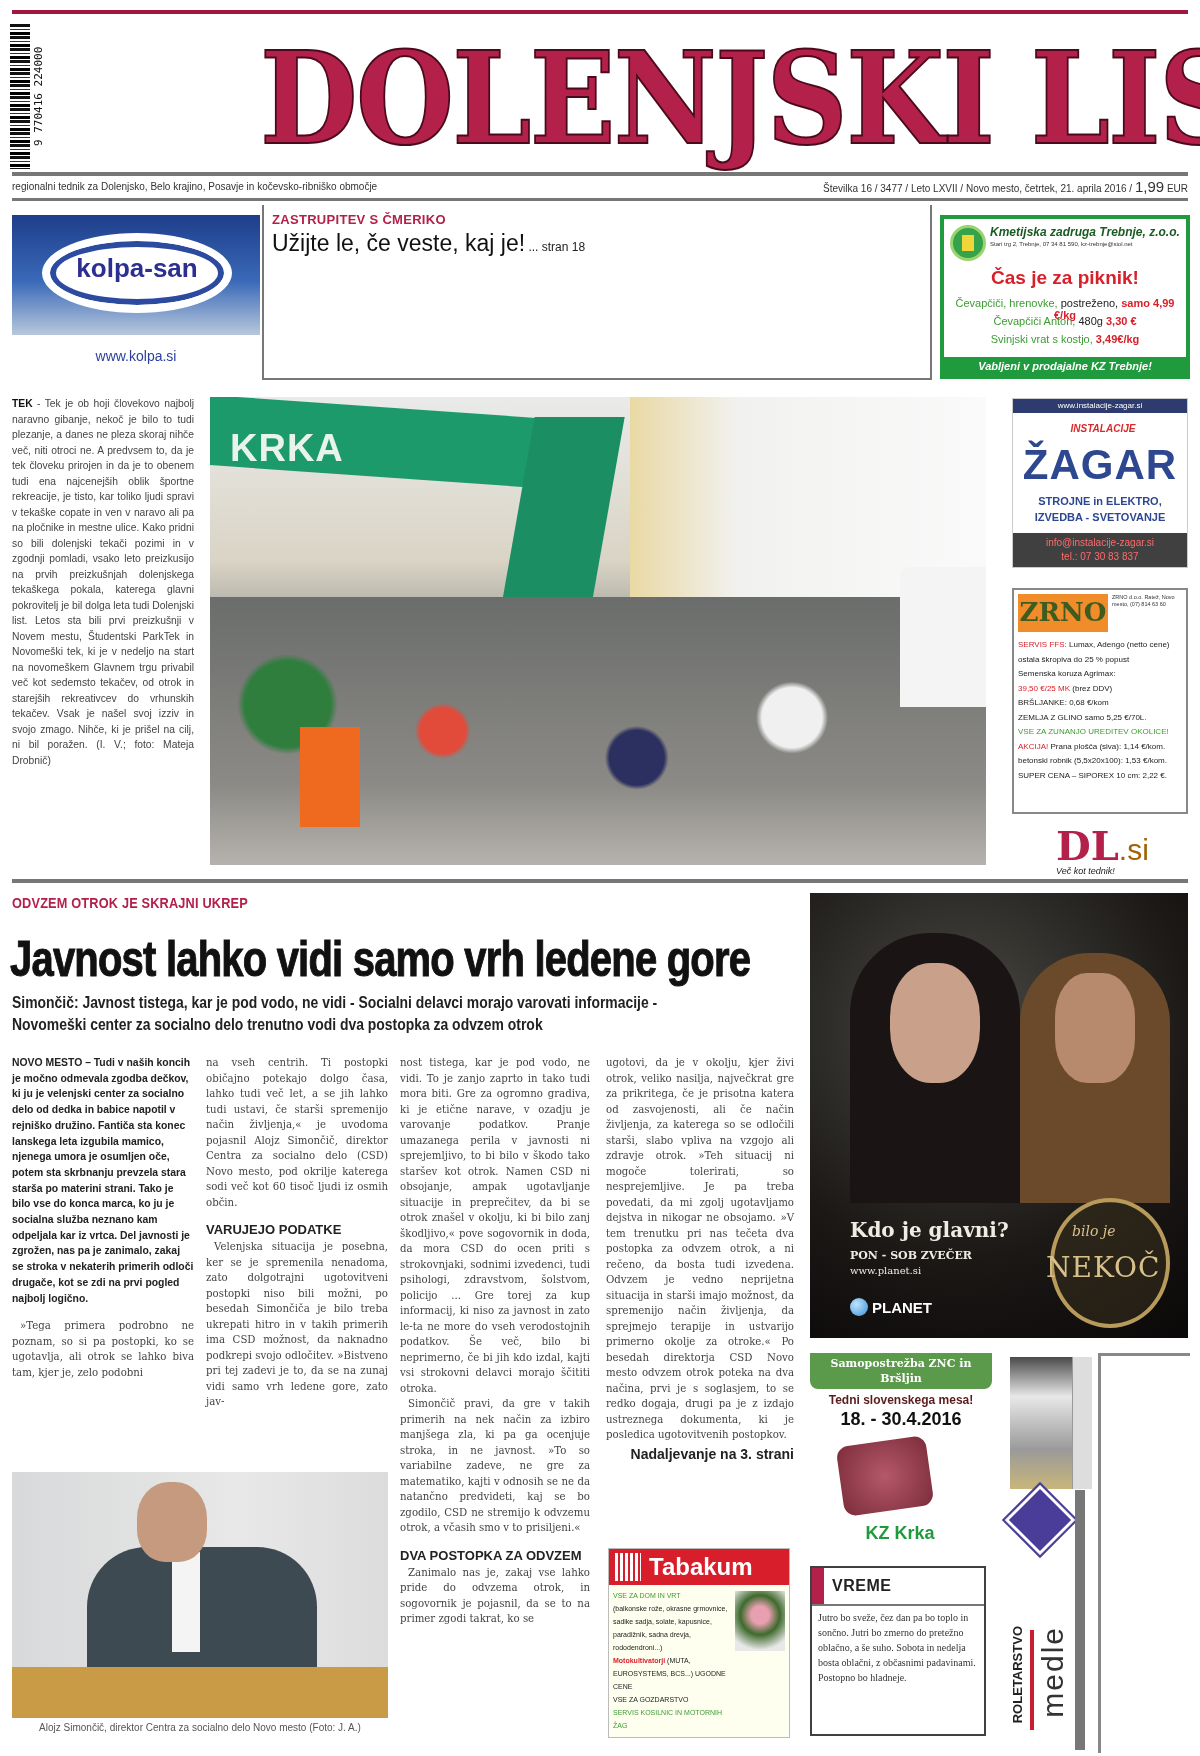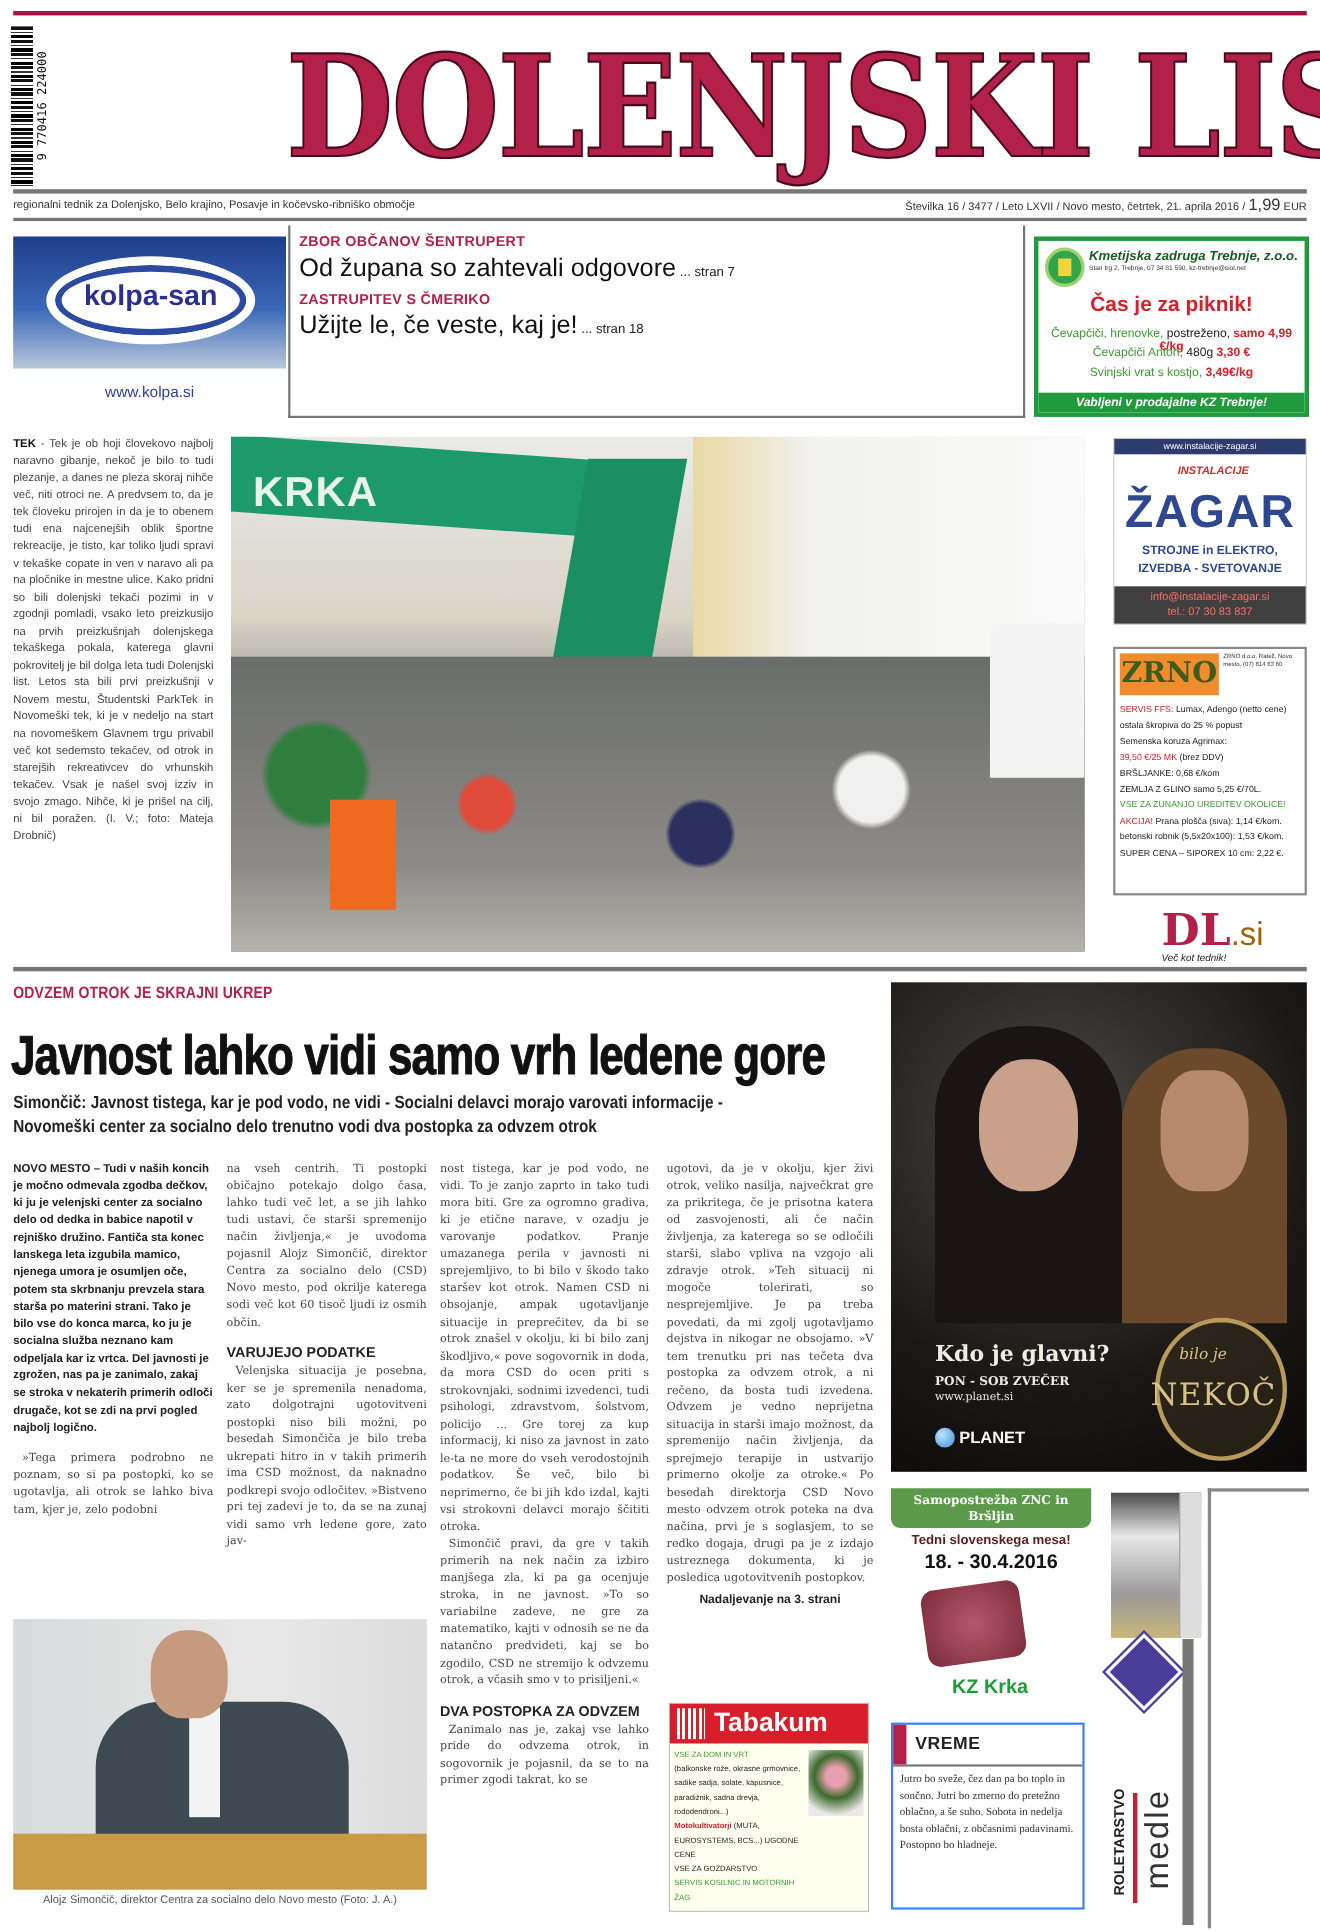--- a/index.html
+++ b/index.html
@@ -55,21 +55,21 @@
   .dlsi{left:1056px;top:826px;font-family:"DejaVu Serif",serif;font-size:40px;font-weight:bold;color:#b3204a;line-height:40px}
   .dlsi span{font-family:"Liberation Sans",sans-serif;font-weight:normal;font-size:30px;color:#a16207}
   .dlsi-tag{left:1056px;top:866px;font-size:9px;font-style:italic;color:#222}
   .rule-mid{left:12px;top:879px;width:1176px;height:4px;background:#777}
   .kicker-main{left:12px;top:894px;font-size:15px;font-weight:bold;color:#b3204a;letter-spacing:0.2px;transform:scaleX(0.85);transform-origin:left}
   .headline-main{left:10px;top:930px;font-size:50px;font-weight:bold;color:#111;letter-spacing:-1px;white-space:nowrap;transform:scaleX(0.8);transform-origin:left;-webkit-text-stroke:1px #111}
   .deck{left:12px;top:992px;width:780px;font-size:16px;line-height:22px;color:#222;font-weight:bold;transform:scaleX(0.87);transform-origin:left}
   .col{font-family:"DejaVu Serif",serif;font-size:10.2px;line-height:15.5px;color:#444;text-align:justify}
   .lead{left:12px;top:1055px;width:182px;font-family:"Liberation Sans",sans-serif;font-weight:bold;font-size:10.4px;line-height:15.7px;color:#222;text-align:left}
   .subhead{font-family:"Liberation Sans",sans-serif;font-weight:bold;font-size:13px;color:#222;margin:12px 0 2px 0;line-height:15px}
-  .cont{font-family:"Liberation Sans",sans-serif;font-weight:bold;font-size:11px;color:#222;text-align:center;margin-top:4px}
+  .cont{font-family:"Liberation Sans",sans-serif;font-weight:bold;font-size:14px;color:#222;text-align:right;margin-top:4px}
   .portrait{left:12px;top:1472px;width:376px;height:246px;background:linear-gradient(90deg,#d8d9da 0%,#e8e8e8 60%,#dcdcdc 100%);overflow:hidden}
   .suit{left:75px;top:75px;width:230px;height:170px;background:#3e4a52;border-radius:60px 60px 0 0}
   .head{left:125px;top:10px;width:70px;height:80px;background:#c69a7f;border-radius:45% 45% 40% 40%}
   .shirt{left:160px;top:80px;width:28px;height:100px;background:#f4f4f4}
   .desk{left:0;top:195px;width:376px;height:51px;background:#c99b47}
   .caption{left:12px;top:1722px;width:376px;font-size:10px;color:#555;text-align:center}
   .planet-ad{left:810px;top:893px;width:378px;height:445px;background:radial-gradient(circle at 40% 30%,#4a4a44 0%,#1b1816 60%,#0a0808 100%);overflow:hidden}
   .woman{left:40px;top:40px;width:170px;height:270px;background:#1a1414;border-radius:80px 80px 0 0}
   .woman-face{left:80px;top:70px;width:90px;height:120px;background:#c9a089;border-radius:45%}
   .man{left:210px;top:60px;width:150px;height:250px;background:#6b4a2c;border-radius:70px 70px 0 0}
@@ -93,21 +93,21 @@
   .vitra{left:1015px;top:1495px;width:50px;height:50px;background:#4a3d9a;transform:rotate(45deg);border:3px solid #fff;outline:2px solid #4a3d9a}
   .vertical-bar{left:1075px;top:1490px;width:10px;height:260px;background:#777}
   .empty-box{left:1098px;top:1353px;width:92px;height:400px;border-top:3px solid #888;border-left:3px solid #888}
   .tabakum-ad{left:608px;top:1548px;width:182px;height:190px;border:1px solid #bbb;background:#fffff0}
   .tab-head{position:absolute;left:0;top:0;width:100%;height:36px;background:#d81e2a;color:#fff;font-size:24px;font-weight:bold;line-height:36px;padding-left:40px}
   .tab-logo{position:absolute;left:6px;top:4px;width:26px;height:28px;background:repeating-linear-gradient(90deg,#fff 0 3px,#d81e2a 3px 5px)}
   .tab-body{position:absolute;left:4px;top:40px;width:120px;font-size:7px;line-height:13px;color:#222;font-family:"Liberation Sans Narrow","Liberation Sans",sans-serif}
   .tab-body .g{color:#3c9b32}
   .tab-body .r{color:#d81e2a;font-weight:bold}
   .tab-flower{position:absolute;left:126px;top:42px;width:50px;height:60px;background:radial-gradient(circle at 50% 40%,#e8a0b0 0 20%,#3e6a2c 45%,#e8e8e8 80%)}
-  .vreme{left:810px;top:1566px;width:176px;height:170px;border:2px solid #3b82f6}
+  .vreme{left:810px;top:1566px;width:176px;height:170px;border:2px solid #404040}
   .vreme-head{position:absolute;left:0;top:0;width:100%;height:38px;border-bottom:2px solid #777;padding-left:20px;font-size:16px;font-weight:bold;color:#222;line-height:36px;letter-spacing:0.5px}
   .vreme-head:before{content:"";position:absolute;left:0;top:0;width:12px;height:36px;background:#b3204a}
   .vreme-body{position:absolute;left:6px;top:42px;width:164px;font-family:Liberation Serif, serif;font-size:10px;line-height:15px;color:#333}
   .medle{left:1010px;top:1566px;width:60px;height:175px}
   .medle-label{position:absolute;left:0;top:60px;font-size:13px;font-weight:bold;color:#222;writing-mode:vertical-rl;transform:rotate(180deg)}
   .medle-red{position:absolute;left:20px;top:64px;width:4px;height:100px;background:#c81e34}
   .medle-logo{position:absolute;left:26px;top:60px;font-size:30px;color:#333;writing-mode:vertical-rl;transform:rotate(180deg);letter-spacing:2px}
 </style>
 </head>
 <body>
@@ -125,24 +125,20 @@
 </div>
 <div class="abs rule-gray" style="top:198px;height:3px"></div>
 
 <div class="abs kolpa-ad">
   <div class="abs kolpa-ellipse"></div>
   <div class="abs kolpa-logo">kolpa-san</div>
 </div>
 <div class="abs kolpa-url">www.kolpa.si</div>
 
 <div class="abs teaser-box">
-  <div>
-    <div class="teaser-kicker">ZBOR OBČANOV ŠENTRUPERT</div>
-    <div class="teaser-head"><span>Od župana so zahtevali odgovore</span><span class="pg"> ... stran 7</span></div>
-  </div>
   <div>
     <div class="teaser-kicker">ZASTRUPITEV S ČMERIKO</div>
     <div class="teaser-head"><span>Užijte le, če veste, kaj je!</span><span class="pg"> ... stran 18</span></div>
   </div>
 </div>
 
 <div class="abs kz-ad">
   <div class="kz-logo"></div>
   <div class="kz-name">Kmetijska zadruga Trebnje, z.o.o.</div>
   <div class="kz-addr">Stari trg 2, Trebnje, 07 34 81 590, kz-trebnje@siol.net</div>

